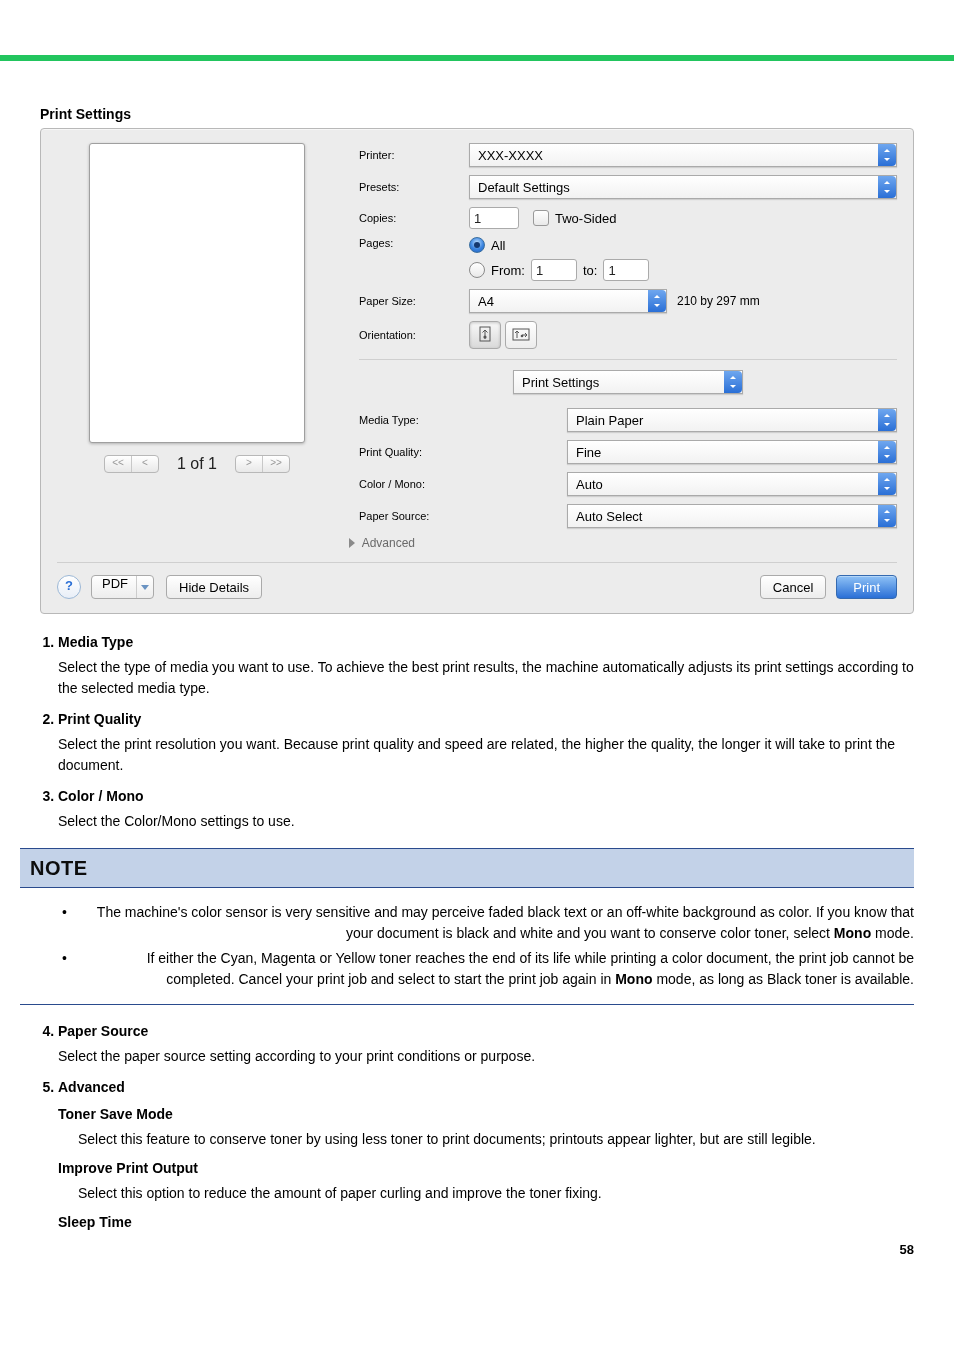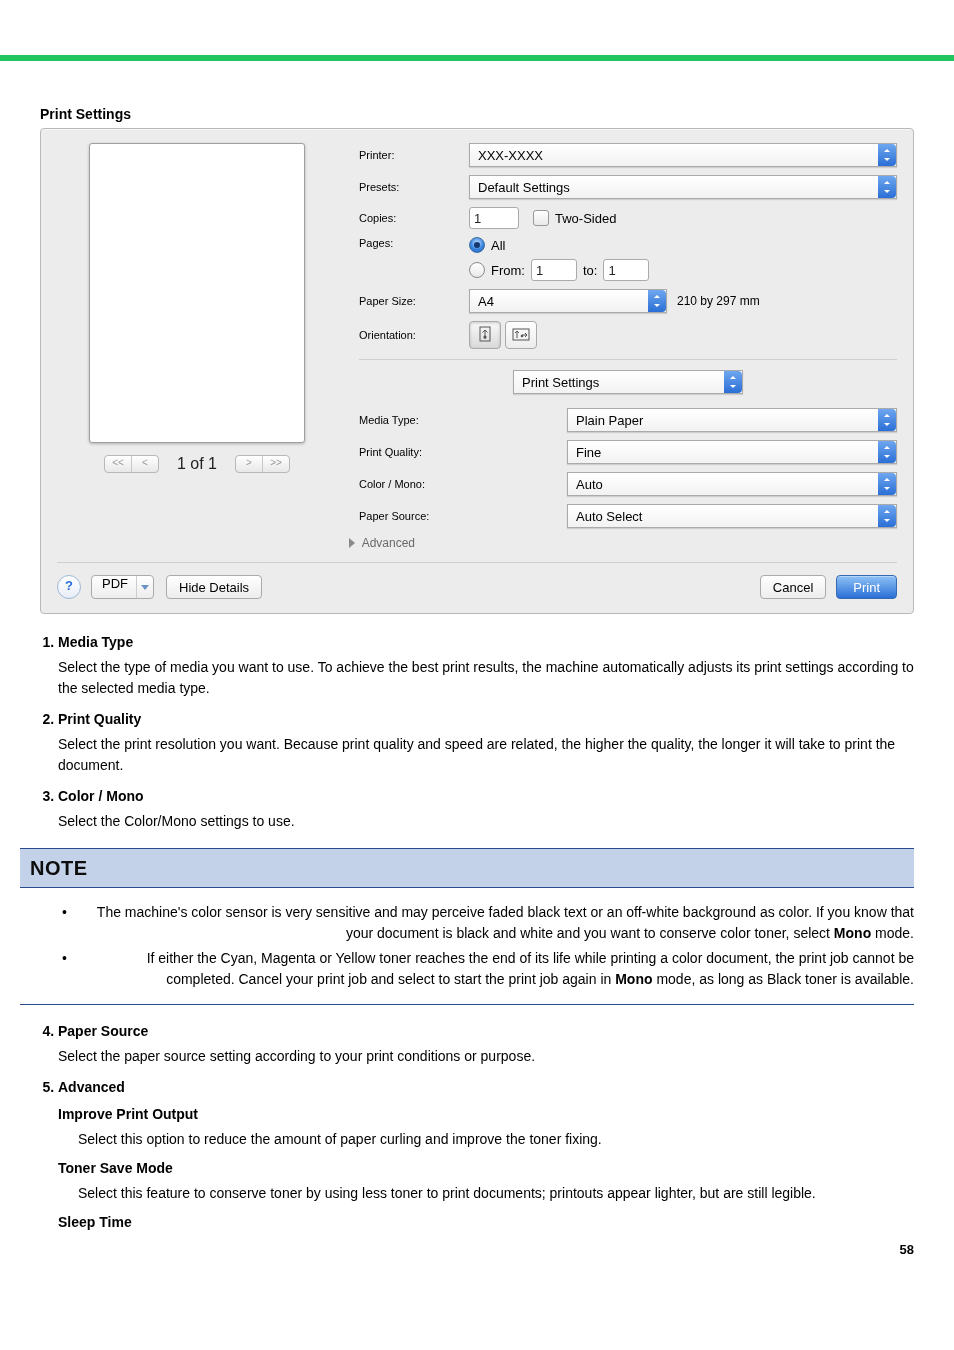--- a/index.html
+++ b/index.html
@@ -531,26 +531,26 @@
       </div>
     </li>
     <li>
       <span class="title">Paper Source</span>
       <div class="desc">Select the paper source setting according to your print conditions or purpose.</div>
     </li>
     <li>
       <span class="title">Advanced</span>
       <ul class="sublist">
         <li>
+          <span>Toner Save Mode</span>
+          <div class="desc">Select this feature to conserve toner by using less toner to print documents; printouts appear lighter, but are still legible.</div>
+        </li>
+        <li>
           <span>Improve Print Output</span>
           <div class="desc">Select this option to reduce the amount of paper curling and improve the toner fixing.</div>
-        </li>
-        <li>
-          <span>Toner Save Mode</span>
-          <div class="desc">Select this feature to conserve toner by using less toner to print documents; printouts appear lighter, but are still legible.</div>
         </li>
         <li>
           <span>Sleep Time</span>
         </li>
       </ul>
     </li>
   </ol>
 
   <span class="page-num">58</span>
 </div>

